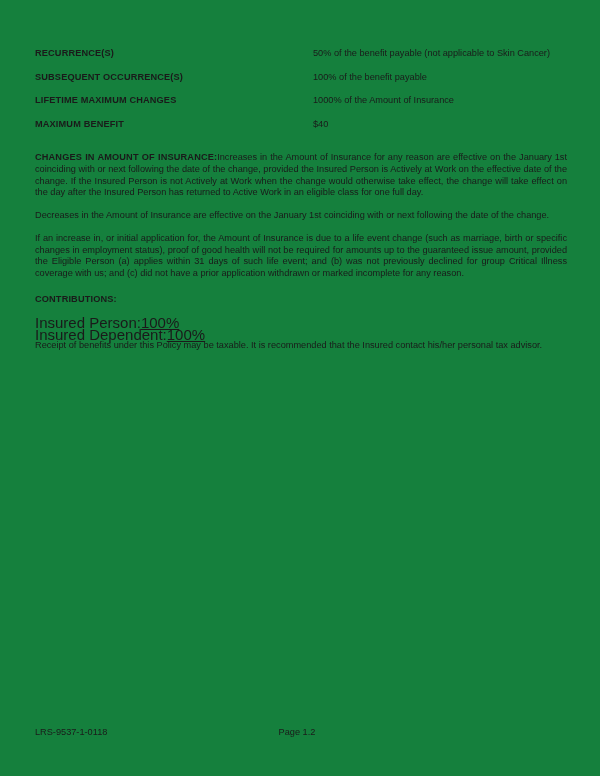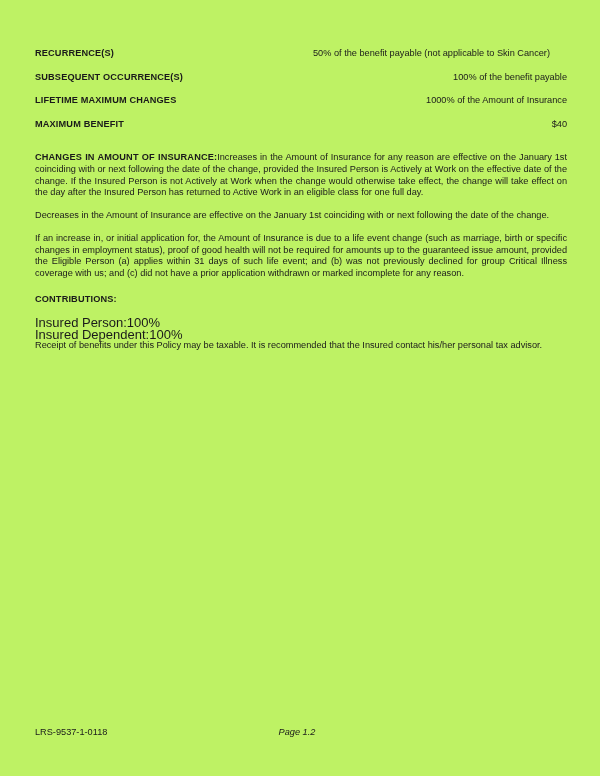--- a/index.html
+++ b/index.html
@@ -16,21 +16,21 @@
     color: #1a1a1a;
     -webkit-font-smoothing: antialiased;
   }
 
   .page {
     position: absolute;
     left: 0;
     top: 0;
     width: 600px;
     height: 776px;
-    background: #bef264;
+    background: #15803d;
     overflow: hidden;
   }
 
   .content {
     position: absolute;
     left: 35px;
     top: 48px;
     width: 532px;
   }
 
@@ -50,21 +50,20 @@
     padding-bottom: 0;
   }
   .sched-label {
     width: 278px;
     font-weight: bold;
     letter-spacing: 0.15px;
   }
   .sched-value {
     width: 254px;
     font-weight: normal;
-    text-align: right;
   }
   .sched-value.justify {
     text-align: justify;
     text-align-last: left;
   }
 
   
   .body-block {
     margin-top: 22px;
     width: 532px;
@@ -87,22 +86,23 @@
   
   .section-heading {
     font-size: 9.2px;
     font-weight: bold;
     letter-spacing: 0.15px;
     margin: 14px 0 12px 0;
     line-height: 11.7px;
   }
   .contrib-list {
     margin: 11px 0 0 0;
-    font-size: 13px;
+    font-size: 15px;
     line-height: 11.2px;
+    text-decoration: underline;
   }
   .contrib-row {
     white-space: pre;
   }
   .contrib-term {
     display: inline-block;
     min-width: 84px;
   }
 
   .closing {
@@ -124,21 +124,20 @@
     left: 0;
     top: 0;
   }
   .footer-page {
     position: absolute;
     left: 0;
     top: 0;
     width: 532px;
     text-align: center;
     margin-left: -4px;
-    font-style: italic;
   }
 </style>
 </head>
 <body>
 
 <div class="page">
 
   <div class="content">
 
     <table class="schedule">

